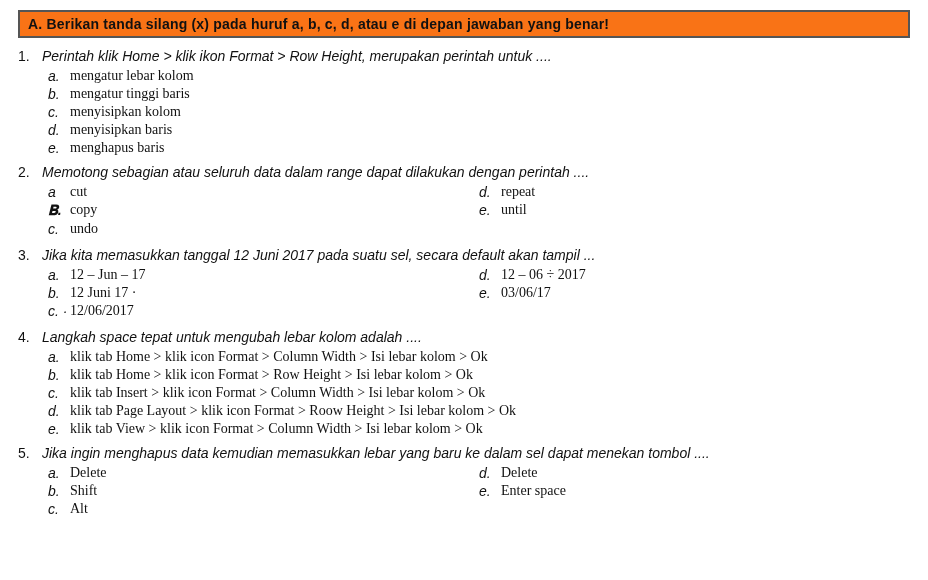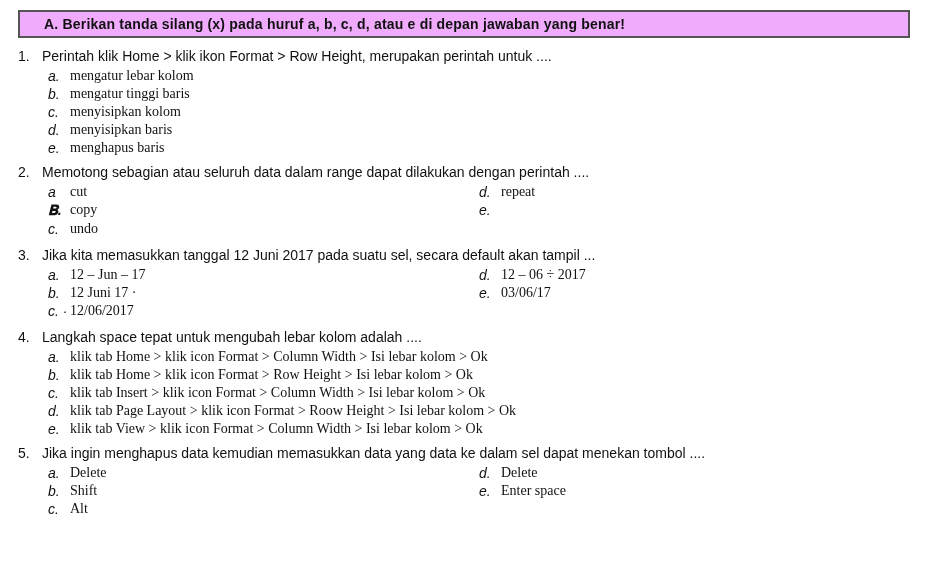--- a/index.html
+++ b/index.html
@@ -18,40 +18,41 @@
     }
     .page {
       width: 928px;
       height: 580px;
       background: #ffffff;
       padding: 10px 18px;
       position: relative;
     }
     .header-box {
       border: 2px solid #555;
-      background: #f0abfc;
-      padding: 4px 24px;
+      background: #f97316;
+      padding: 4px 8px;
       margin-bottom: 10px;
       font-weight: bold;
       font-size: 14px;
       letter-spacing: 0.2px;
     }
     .question-block {
       margin-bottom: 8px;
     }
     .question-line {
       display: flex;
       margin-bottom: 4px;
     }
     .q-num {
       min-width: 24px;
       font-weight: normal;
     }
     .q-text {
       flex: 1;
+      font-style: italic;
     }
     .options-grid {
       margin-left: 30px;
       margin-top: 2px;
     }
     .option-row {
       display: flex;
       margin-bottom: 2px;
       align-items: flex-start;
     }
@@ -126,20 +127,21 @@
       <div class="option-row">
         <span class="opt-label">d.</span>
         <span class="opt-text">repeat</span>
       </div>
       <div class="option-row">
         <span class="opt-label italic-b">𝐁.</span>
         <span class="opt-text">copy</span>
       </div>
       <div class="option-row">
         <span class="opt-label">e.</span>
+        <span class="opt-text">until</span>
       </div>
       <div class="option-row">
         <span class="opt-label">c.</span>
         <span class="opt-text">undo</span>
       </div>
     </div>
   </div>
 
   <div class="question-block">
     <div class="question-line">
@@ -195,21 +197,21 @@
       <div class="option-row">
         <span class="opt-label">e.</span>
         <span class="opt-text">klik tab View &gt; klik icon Format &gt; Column Width &gt; Isi lebar kolom &gt; Ok</span>
       </div>
     </div>
   </div>
 
   <div class="question-block">
     <div class="question-line">
       <span class="q-num">5.</span>
-      <span class="q-text">Jika ingin menghapus data kemudian memasukkan data yang data ke dalam sel dapat menekan tombol ....</span>
+      <span class="q-text">Jika ingin menghapus data kemudian memasukkan lebar yang baru ke dalam sel dapat menekan tombol ....</span>
     </div>
     <div class="two-col">
       <div class="option-row">
         <span class="opt-label">a.</span>
         <span class="opt-text">Delete</span>
       </div>
       <div class="option-row">
         <span class="opt-label">d.</span>
         <span class="opt-text">Delete</span>
       </div>

